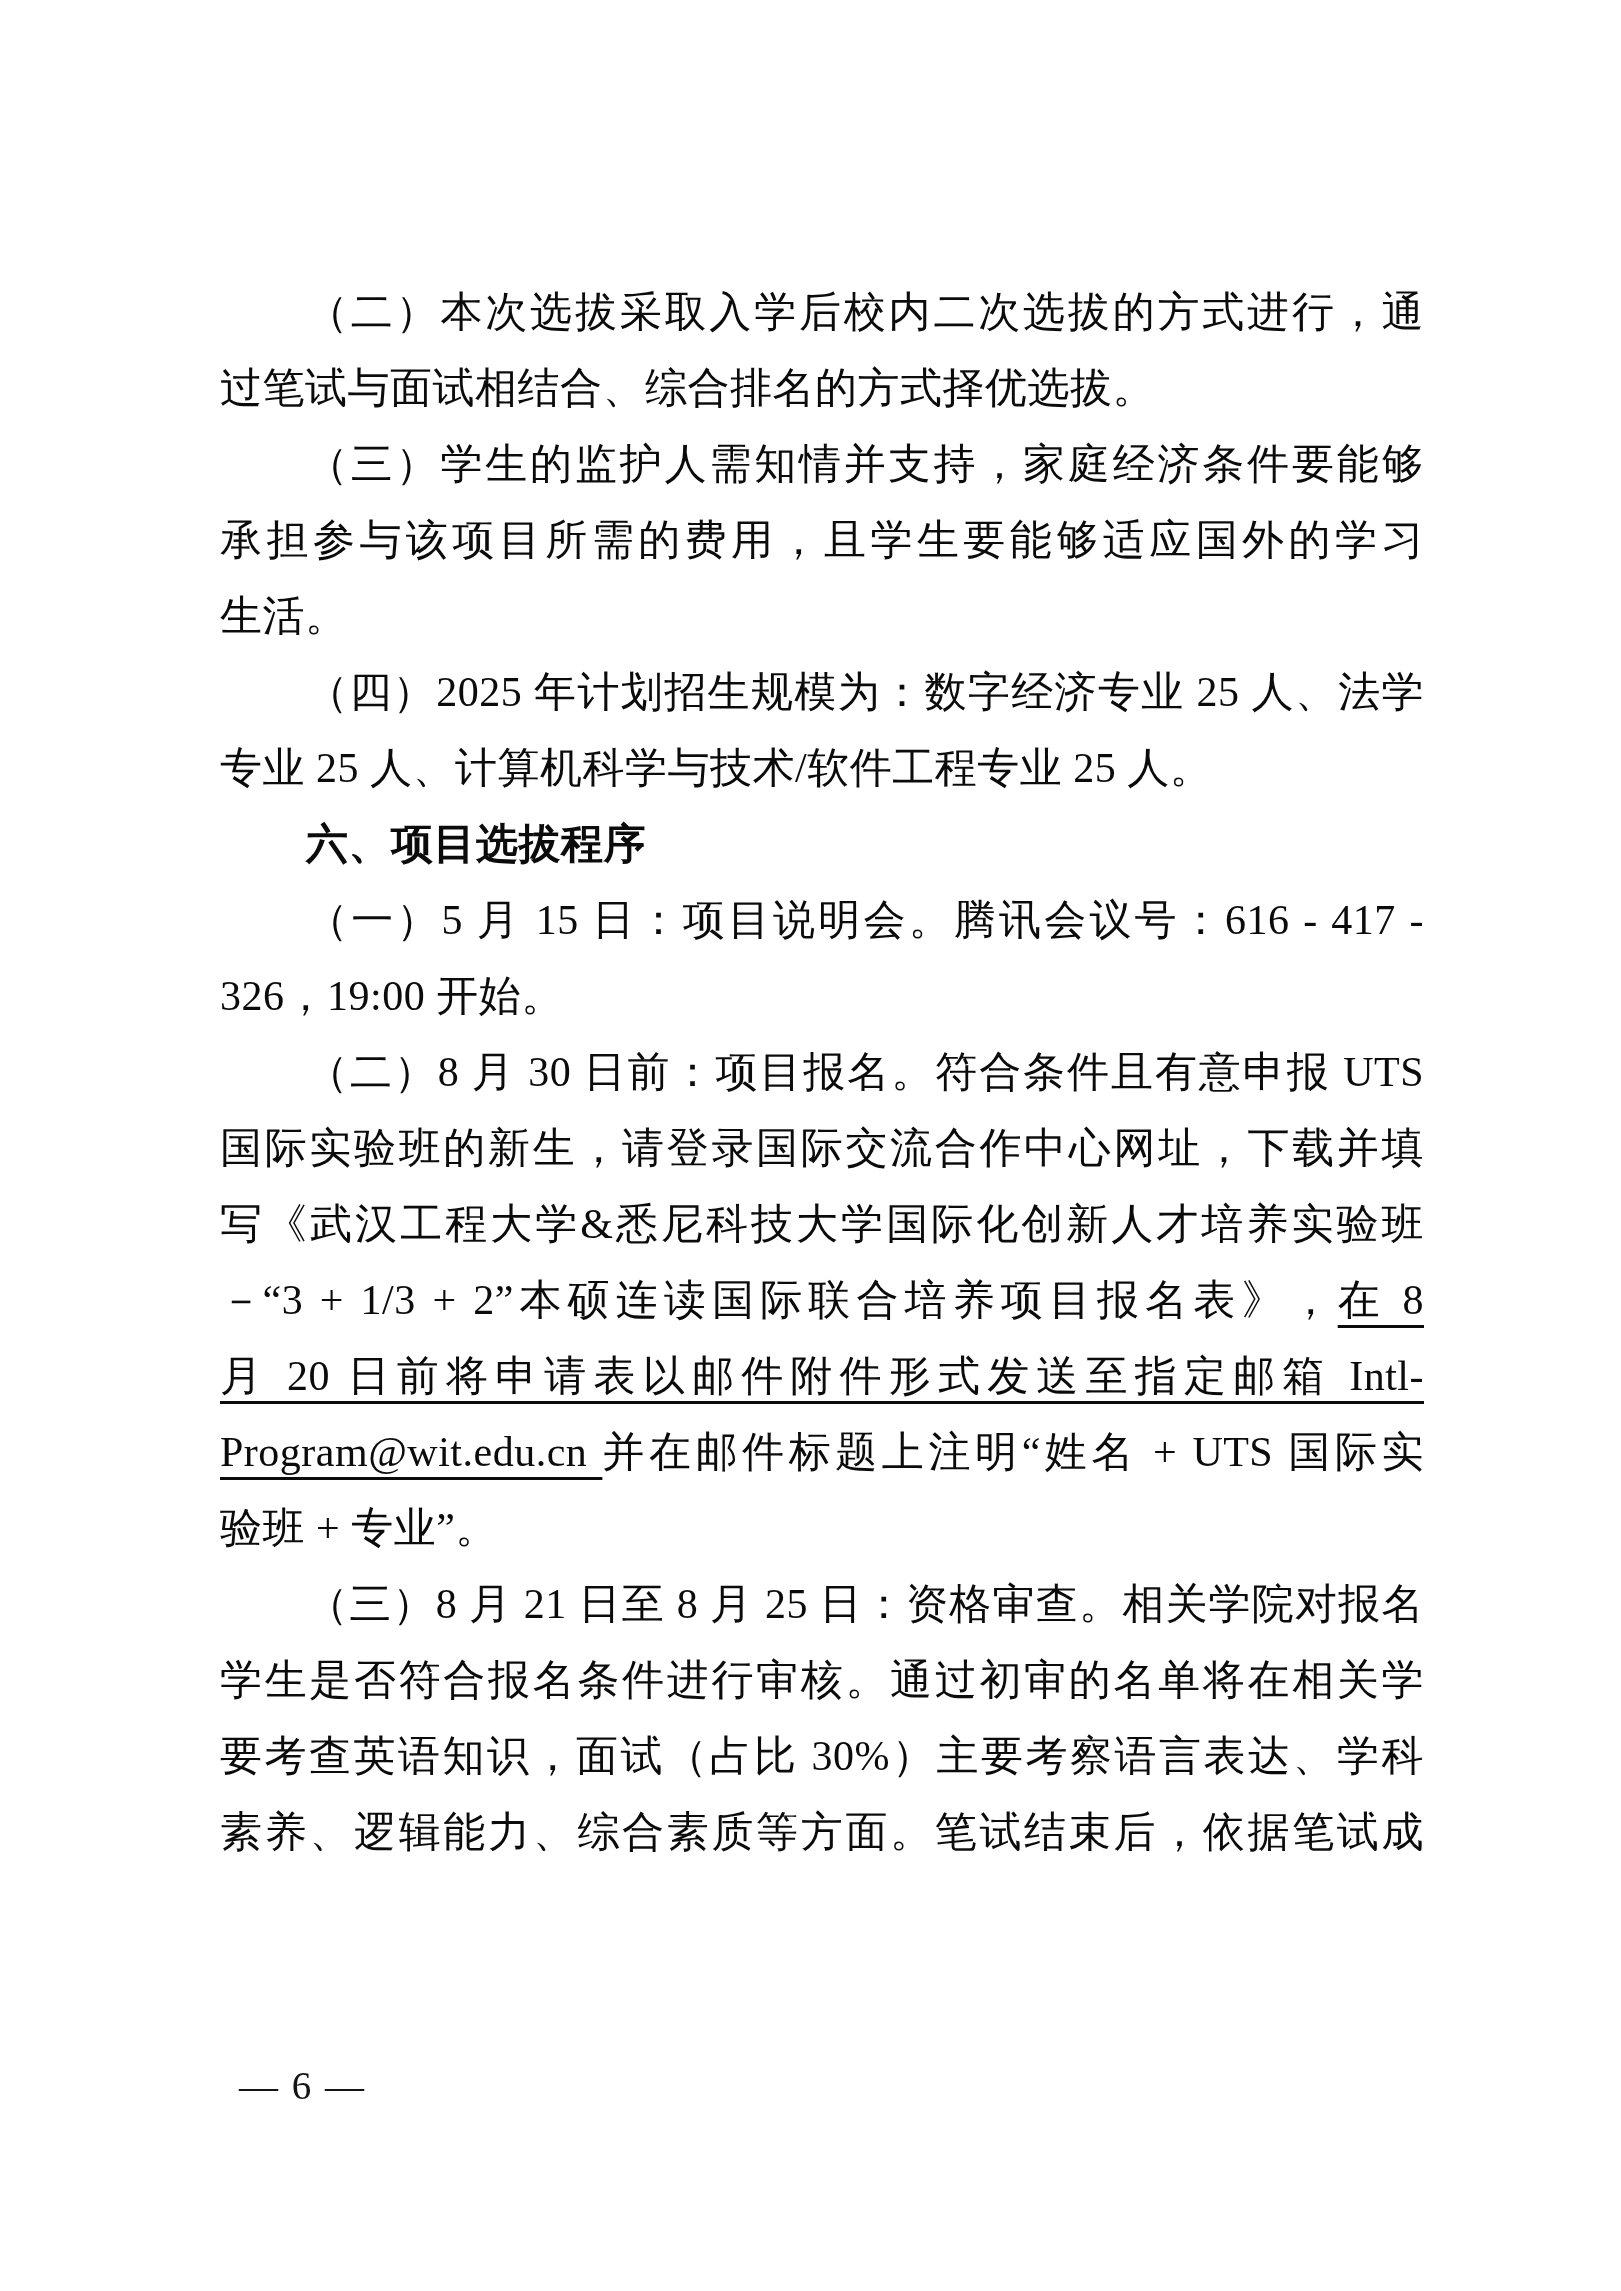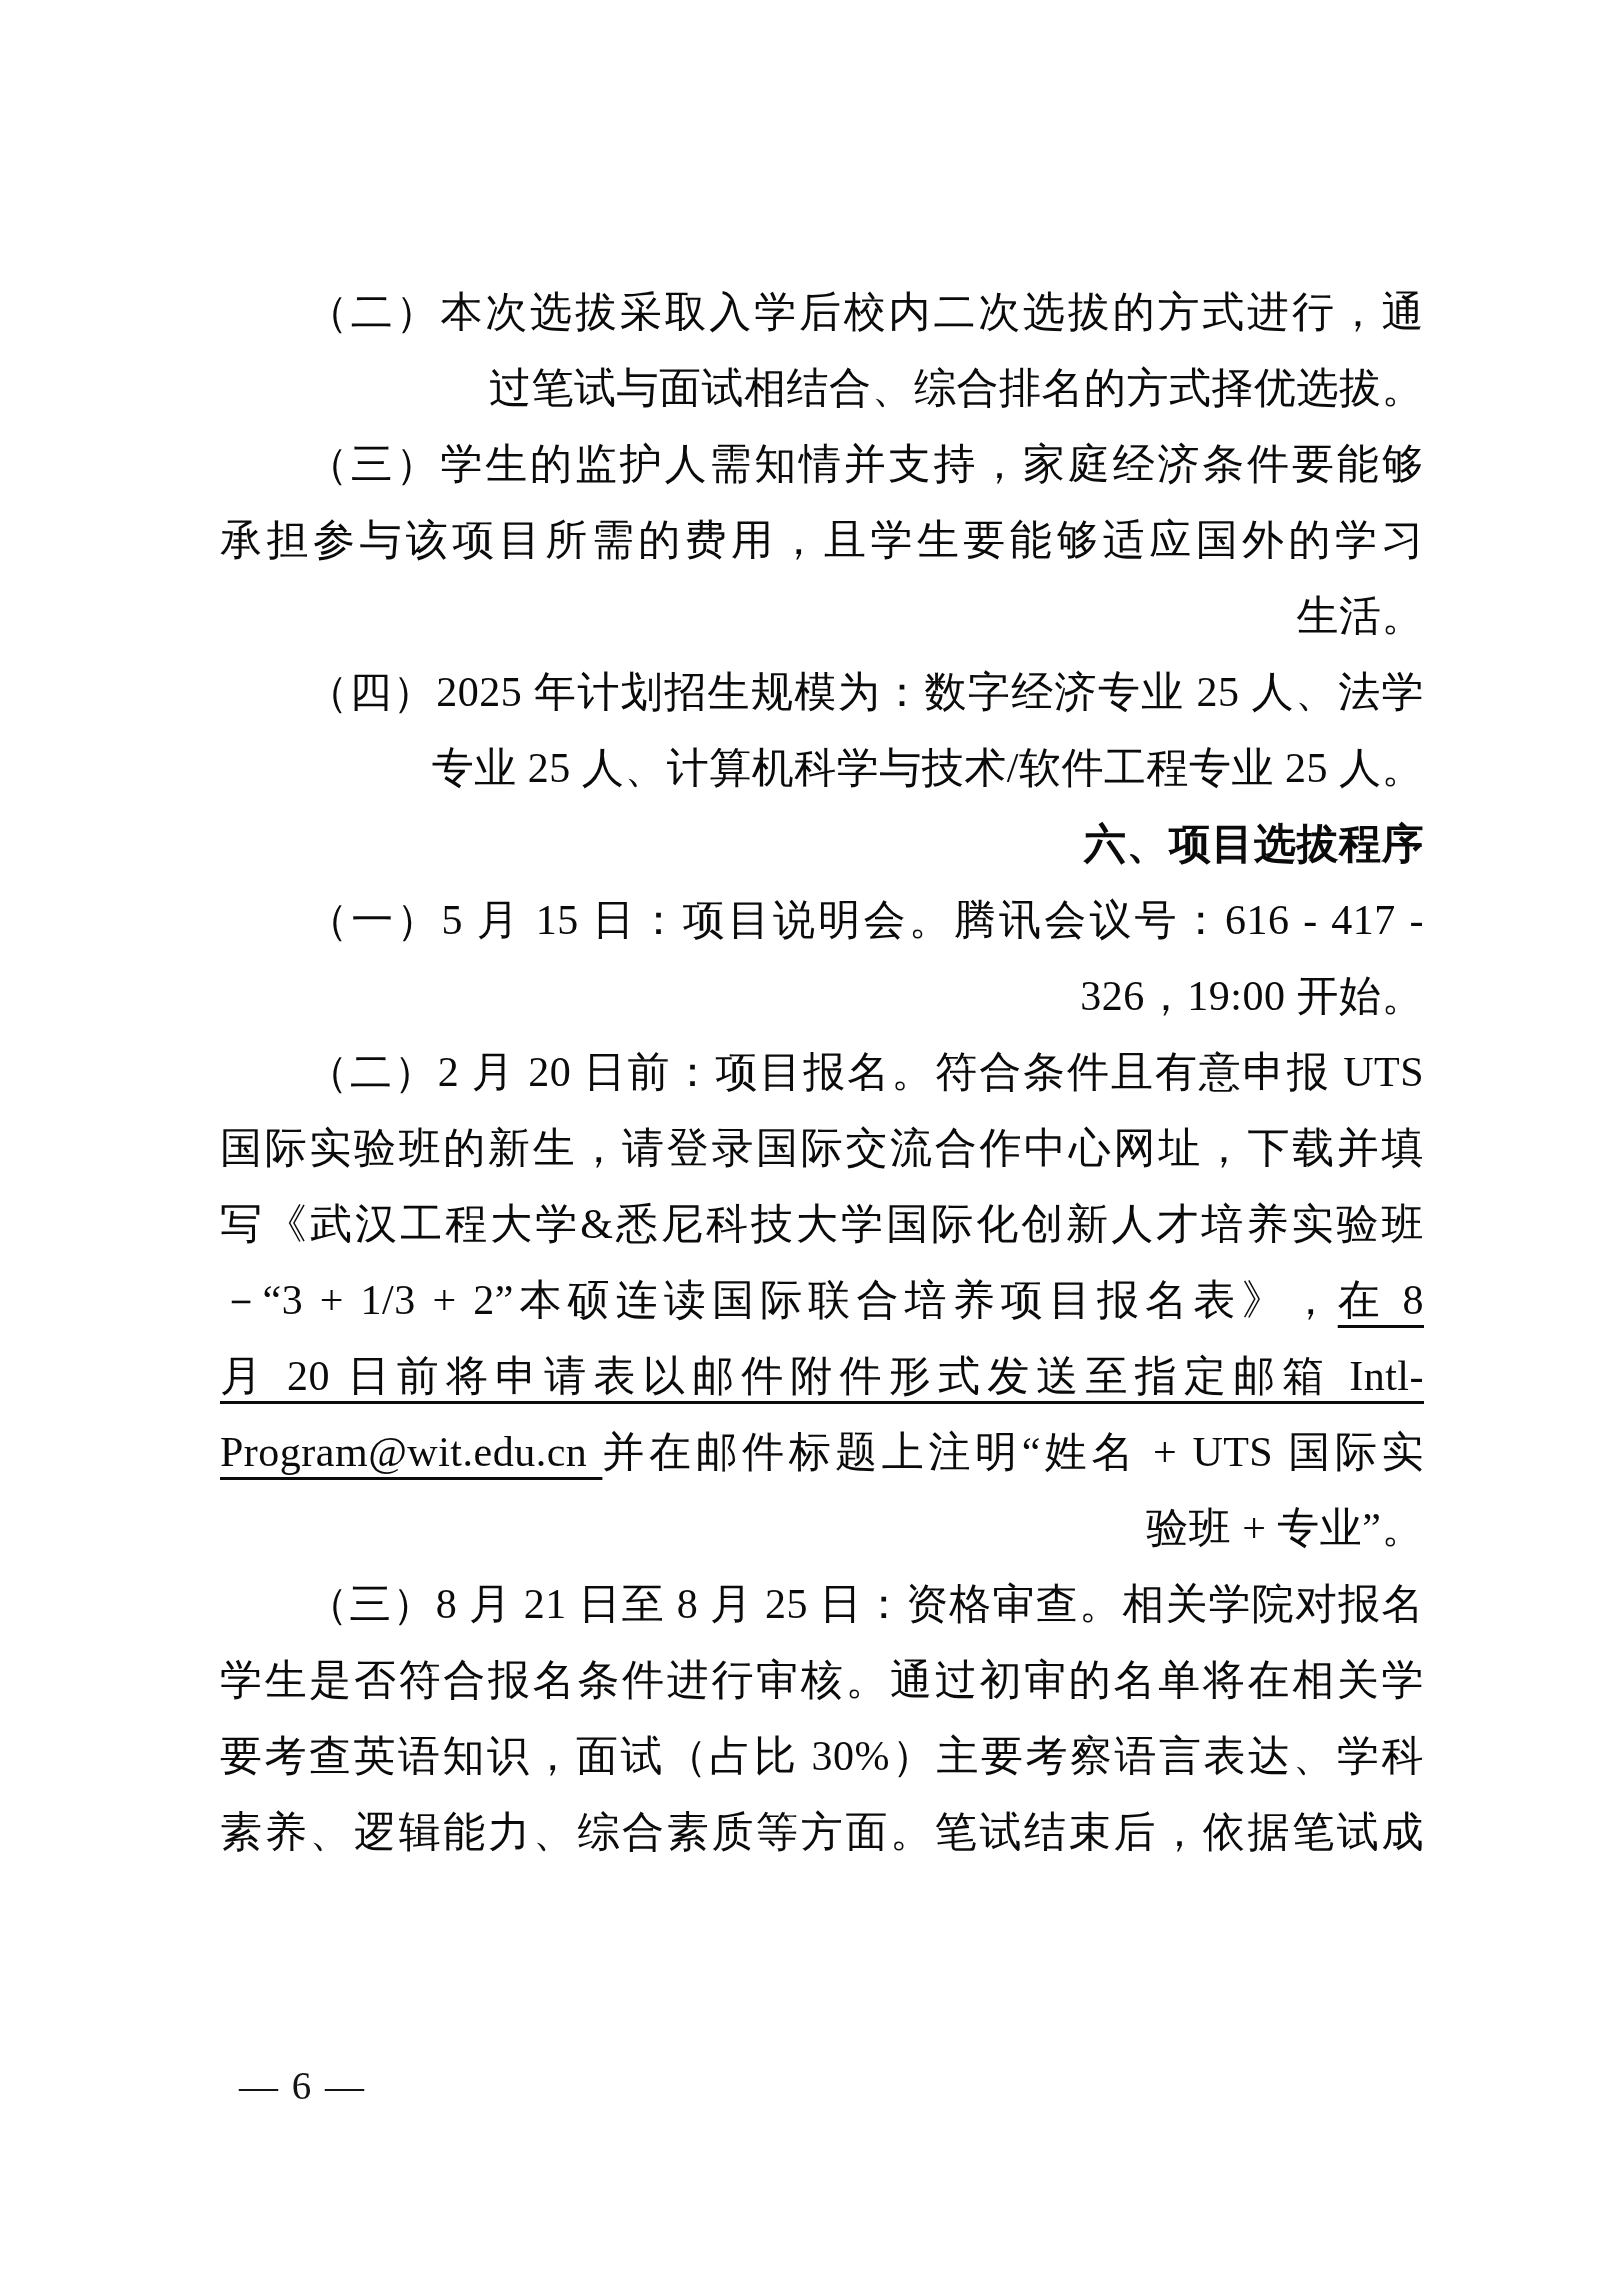--- a/index.html
+++ b/index.html
@@ -16,21 +16,21 @@
     position: absolute;
     left: 220px;
     top: 274px;
     width: 1204px;
   }
   .ln {
     font-size: 42px;
     line-height: 76px;
     height: 76px;
     overflow: hidden;
-    text-align: right;
+    text-align: left;
     letter-spacing: 0.5px;
   }
   
   .j {
     text-align: justify;
     text-align-last: justify;
     text-justify: inter-character;
   }
   
   .ind { text-indent: 86px; }
@@ -62,21 +62,21 @@
   <div class="ln j ind"><span>（二）本次选拔采取入学后校内二次选拔的方式进行，通</span></div>
   <div class="ln"><span>过笔试与面试相结合、综合排名的方式择优选拔。</span></div>
   <div class="ln j ind"><span>（三）学生的监护人需知情并支持，家庭经济条件要能够</span></div>
   <div class="ln j"><span>承担参与该项目所需的费用，且学生要能够适应国外的学习</span></div>
   <div class="ln"><span>生活。</span></div>
   <div class="ln j ind"><span>（四）2025 年计划招生规模为：数字经济专业 25 人、法学</span></div>
   <div class="ln"><span>专业 25 人、计算机科学与技术/软件工程专业 25 人。</span></div>
   <div class="ln ind hd"><span>六、项目选拔程序</span></div>
   <div class="ln j ind"><span>（一）5 月 15 日：项目说明会。腾讯会议号：616 - 417 -</span></div>
   <div class="ln"><span>326，19:00 开始。</span></div>
-  <div class="ln j ind"><span>（二）2 月 20 日前：项目报名。符合条件且有意申报 UTS</span></div>
+  <div class="ln j ind"><span>（二）8 月 30 日前：项目报名。符合条件且有意申报 UTS</span></div>
   <div class="ln j"><span>国际实验班的新生，请登录国际交流合作中心网址，下载并填</span></div>
   <div class="ln j"><span>写《武汉工程大学&amp;悉尼科技大学国际化创新人才培养实验班</span></div>
   <div class="ln j"><span>－“3 + 1/3 + 2”本硕连读国际联合培养项目报名表》，</span><span class="useg">在 8</span></div>
   <div class="ln j"><span class="useg">月 20 日前将申请表以邮件附件形式发送至指定邮箱 Intl-</span></div>
   <div class="ln j"><span class="useg">Program@wit.edu.cn </span><span>并在邮件标题上注明“姓名 + UTS 国际实</span></div>
   <div class="ln"><span>验班 + 专业”。</span></div>
   <div class="ln j ind"><span>（三）8 月 21 日至 8 月 25 日：资格审查。相关学院对报名</span></div>
   <div class="ln j"><span>学生是否符合报名条件进行审核。通过初审的名单将在相关学</span></div>
   <div class="ln j"><span>要考查英语知识，面试（占比 30%）主要考察语言表达、学科</span></div>
   <div class="ln j"><span>素养、逻辑能力、综合素质等方面。笔试结束后，依据笔试成</span></div>

